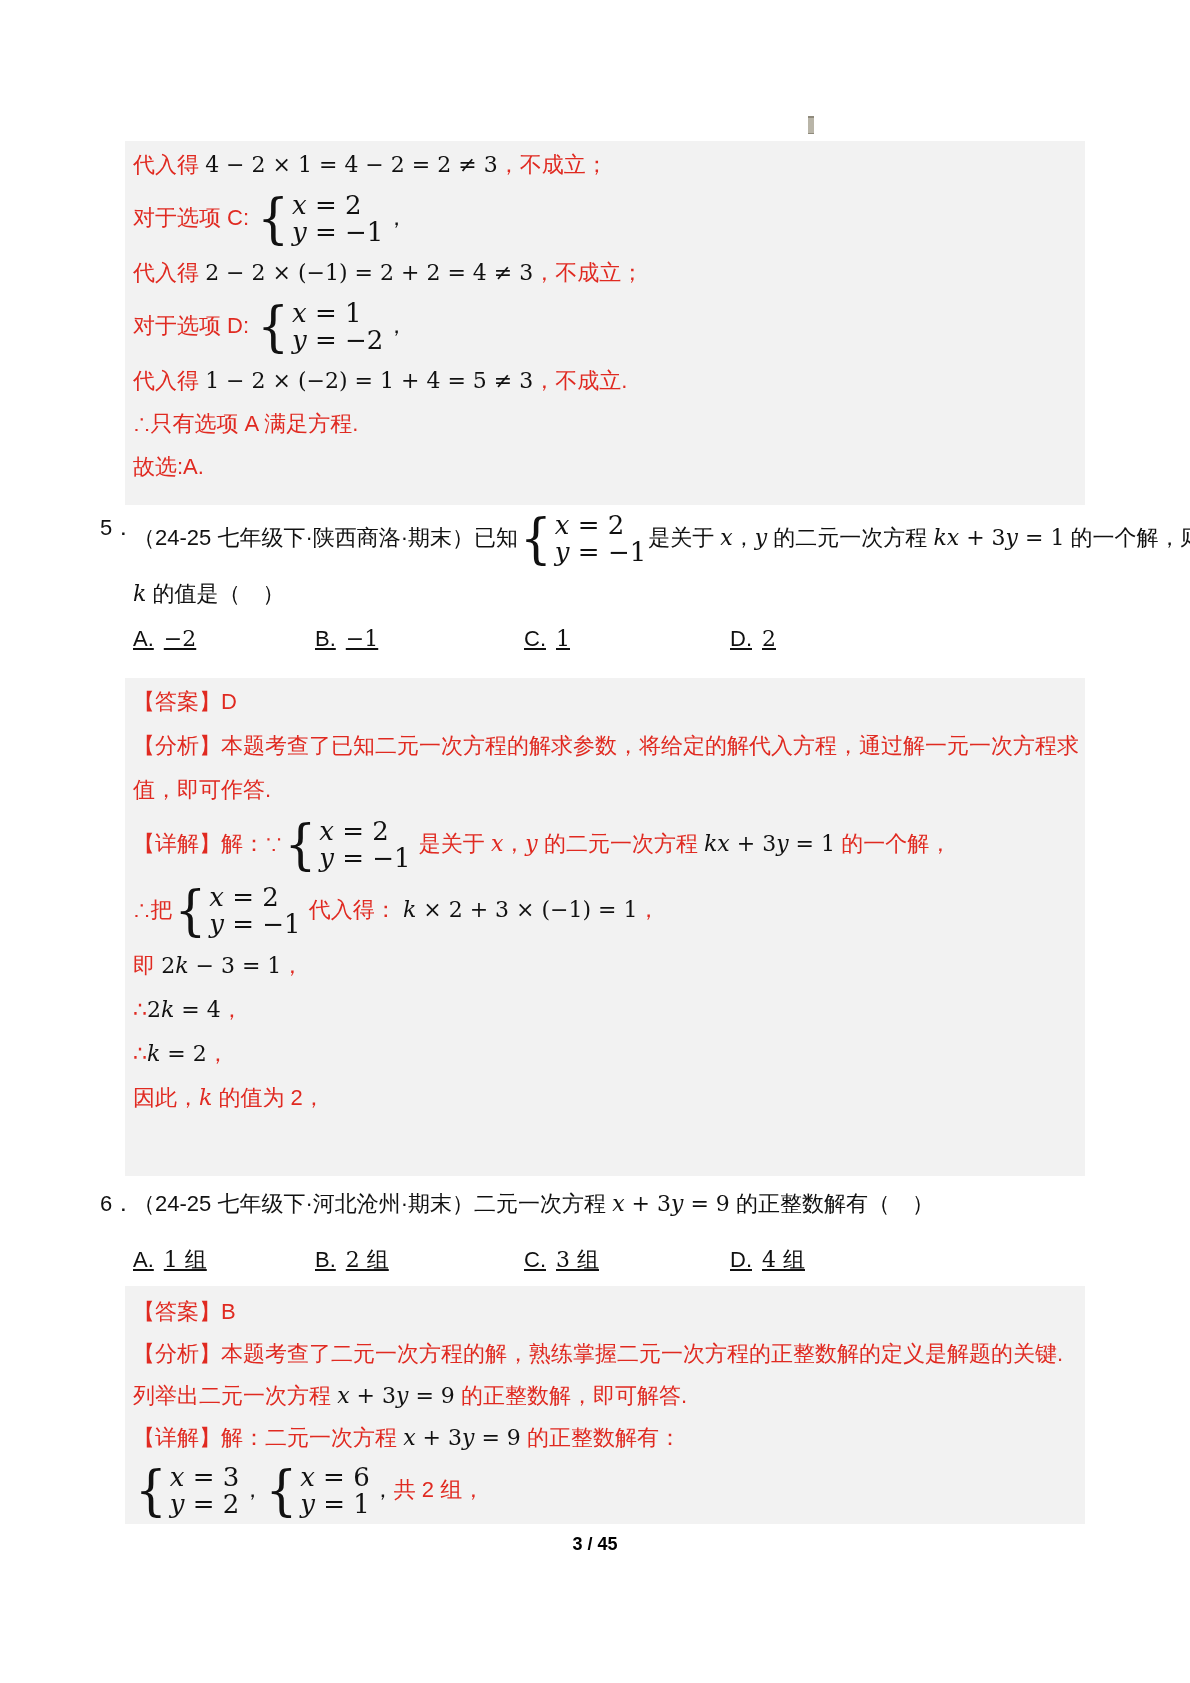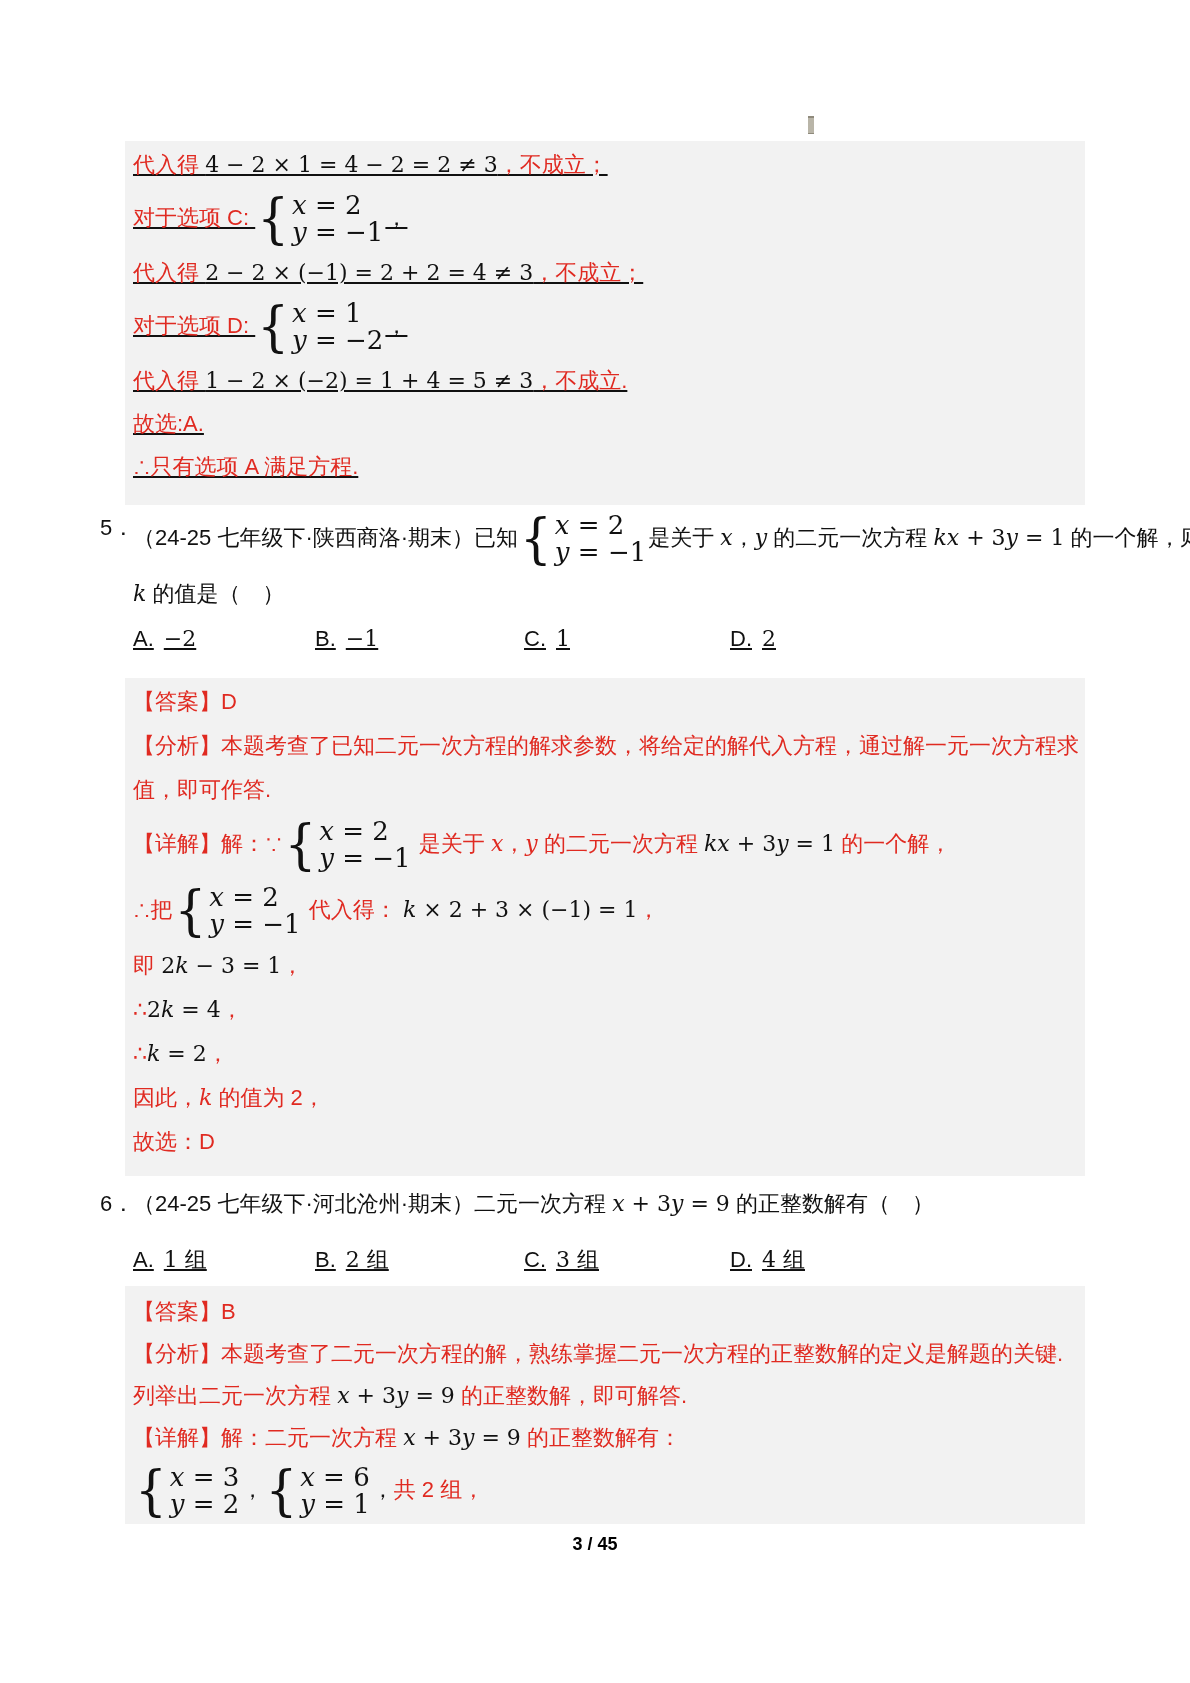--- a/index.html
+++ b/index.html
@@ -13,21 +13,21 @@
     font-family:"Liberation Sans",sans-serif;color:var(--ink);
     position:relative;overflow:hidden;
   }
   .page{position:absolute;inset:0;}
   
   .artifact{position:absolute;left:808px;top:116px;width:6px;height:15px;
     background:#b9b5a8;border-top:2px solid #8f8a7c;border-bottom:1px solid #8f8a7c;}
   
   .gblock{position:absolute;left:125px;width:960px;background:var(--blockbg);
     box-sizing:border-box;padding:8px 14px 0 8px;overflow:hidden;}
-  #block1{top:141px;height:364px;text-decoration:underline;--gap:11px;}
+  #block1{top:141px;height:364px;--gap:11px;}
   #block2{top:678px;height:498px;--gap:12px;}
   #block3{top:1286px;height:238px;padding-top:10px;--gap:10px;}
   .line{display:block;font-size:22px;line-height:32px;margin-bottom:var(--gap,12px);white-space:nowrap;}
   .red{color:var(--red);}
   .mi{font-family:"DejaVu Serif",serif;font-style:italic;}
   .mm{font-family:"DejaVu Serif",serif;}
   
   .sys{display:inline-flex;align-items:center;vertical-align:middle;
     font-family:"DejaVu Serif",serif;margin:0 2px;}
   .sys .br{font-size:50px;line-height:1;font-weight:300;margin-right:3px;
@@ -74,22 +74,22 @@
         </span><span class="mm">，</span></div>
       <div class="line"><span class="red ">代入得 </span><span class="mm">2 − 2 × (−1) = 2 + 2 = 4 ≠ 3</span><span class="red ">，不成立；</span></div>
       <div class="line"><span class="red ">对于选项 D: </span><span class="sys">
           <span class="br">{</span>
           <span class="rows">
             <span class="row"><i>x</i><span> = 1</span></span>
             <span class="row"><i>y</i><span> = −2</span></span>
           </span>
         </span><span class="mm">，</span></div>
       <div class="line"><span class="red ">代入得 </span><span class="mm">1 − 2 × (−2) = 1 + 4 = 5 ≠ 3</span><span class="red ">，不成立.</span></div>
+      <div class="line"><span class="red ">∴只有选项 A 满足方程.</span></div>
       <div class="line"><span class="red ">故选:A.</span></div>
-      <div class="line"><span class="red ">∴只有选项 A 满足方程.</span></div>
     </div>
 
   <div class="q" id="q5">
     <div class="qrow">
       <div class="qnum">5．</div>
       <div class="qbody">
         <div class="line stem"><span class="">（24-25 七年级下·陕西商洛·期末）已知</span><span class="sys">
               <span class="br">{</span>
               <span class="rows">
                 <span class="row"><i>x</i><span> = 2</span></span>
@@ -122,21 +122,20 @@
           <span class="br">{</span>
           <span class="rows">
             <span class="row"><i>x</i><span> = 2</span></span>
             <span class="row"><i>y</i><span> = −1</span></span>
           </span>
         </span><span class="red "> 代入得： </span><span class="mi">k</span><span class="mm"> × 2 + 3 × (−1) = 1</span><span class="red ">，</span></div>
       <div class="line"><span class="red ">即 </span><span class="mm">2</span><span class="mi">k</span><span class="mm"> − 3 = 1</span><span class="red ">，</span></div>
       <div class="line"><span class="red ">∴</span><span class="mm">2</span><span class="mi">k</span><span class="mm"> = 4</span><span class="red ">，</span></div>
       <div class="line"><span class="red ">∴</span><span class="mi">k</span><span class="mm"> = 2</span><span class="red ">，</span></div>
       <div class="line"><span class="red ">因此，</span><span class="red mi">k</span><span class="red "> 的值为 2，</span></div>
-      <div class="line"><span class="red ">故选：D</span></div>
     </div>
 
   <div class="q" id="q6">
     <div class="qrow">
       <div class="qnum">6．</div>
       <div class="qbody">
         <div class="line stem"><span class="">（24-25 七年级下·河北沧州·期末）二元一次方程 </span><span class="mi">x</span><span class="mm"> + 3</span><span class="mi">y</span><span class="mm"> = 9</span><span class=""> 的正整数解有（　）</span></div>
         <div class="opts">
             <div class="opt"><span class="okey">A.</span><span class="oval">1 组</span></div>
             <div class="opt"><span class="okey">B.</span><span class="oval">2 组</span></div>

